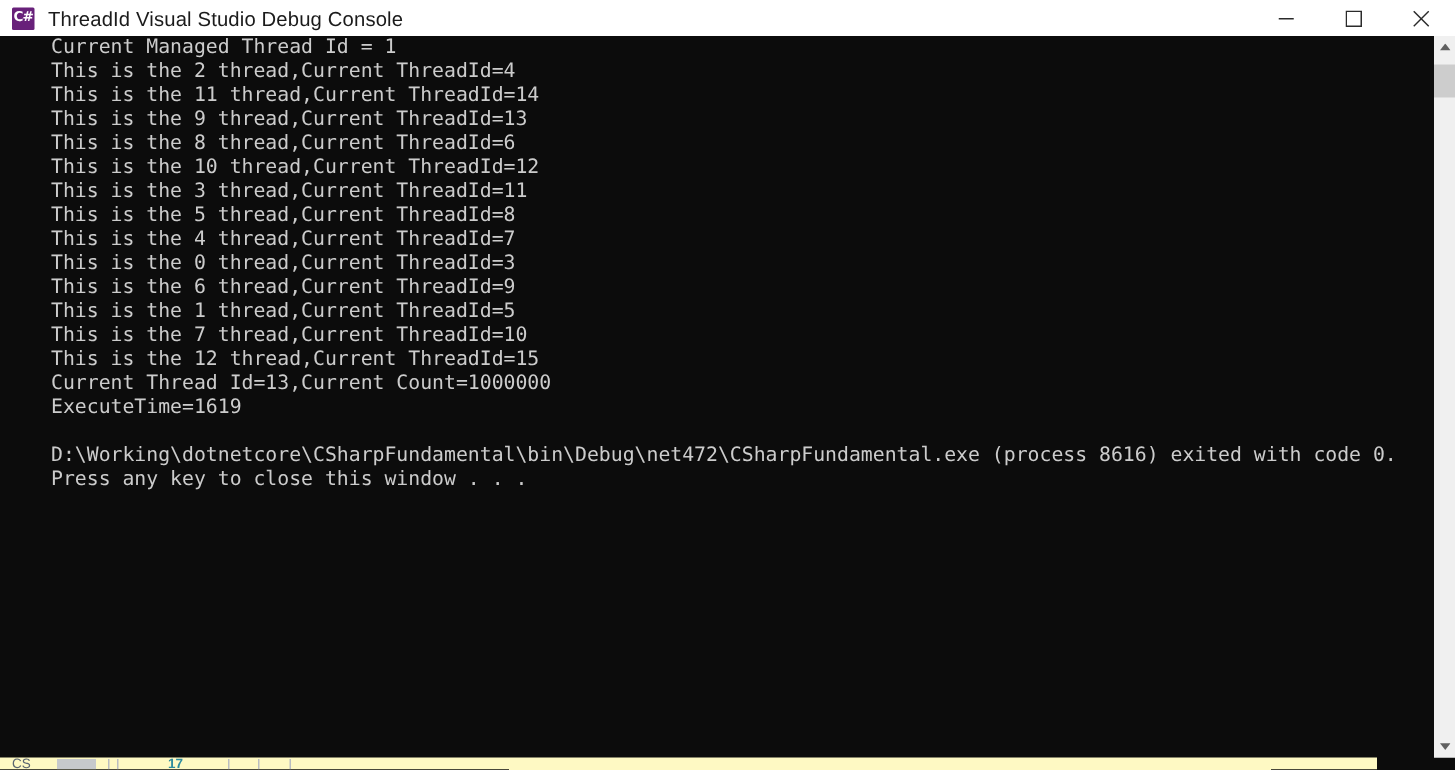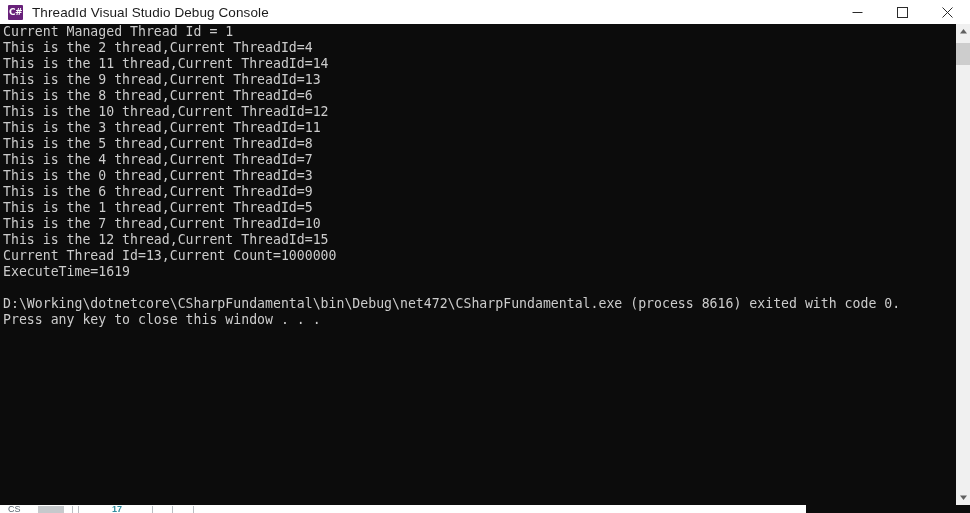--- a/index.html
+++ b/index.html
@@ -40,21 +40,21 @@
     position:absolute;left:0;top:24px;width:956px;height:489px;
     background:#0c0c0c;overflow:hidden;
   }
   .lines{
     position:absolute;left:3px;top:0px;
     font-family:"DejaVu Sans Mono","Liberation Mono",monospace;
     font-size:13.2px;line-height:16px;
     color:#cccccc;white-space:pre;
     letter-spacing:0px;
   }
-  .lines div{height:16px;}
+  .lines div{height:16px;margin-left:31px;}
   .blank{height:16px;}
 
   
   .scrollbar{
     position:absolute;right:0;top:24px;width:14px;height:481px;
     background:#f0f0f0;
   }
   .sb-arrow{
     width:14px;height:15px;background:#f0f0f0;
     display:flex;align-items:center;justify-content:center;
@@ -62,22 +62,22 @@
   .sb-arrow.down{position:absolute;bottom:0;left:0;}
   .sb-arrow svg{display:block;}
   .sb-track{position:absolute;left:0;top:15px;width:14px;bottom:15px;background:#f0f0f0;}
   .sb-thumb{
     position:absolute;left:0;top:4px;width:14px;height:22px;
     background:#cdcdcd;
   }
 
   
   .taskstrip{
-    position:absolute;left:0;bottom:0;width:806px;height:8px;
-    background:#ffffff;overflow:hidden;
+    position:absolute;left:0;bottom:0;width:918px;height:8px;
+    background:#fef9c3;overflow:hidden;
   }
   .ts-item{
     position:absolute;top:0;height:8px;
     font-family:"Liberation Sans",sans-serif;font-size:9px;color:#5a6570;
     line-height:8px;overflow:hidden;
   }
   .ts-div{position:absolute;top:1px;width:1px;height:7px;background:#b9bdc2;}
   .ts-box{position:absolute;top:1px;height:7px;background:#c6c9cc;}
   .ts-teal{color:#2e8c9e;font-weight:bold;}
 </style>

